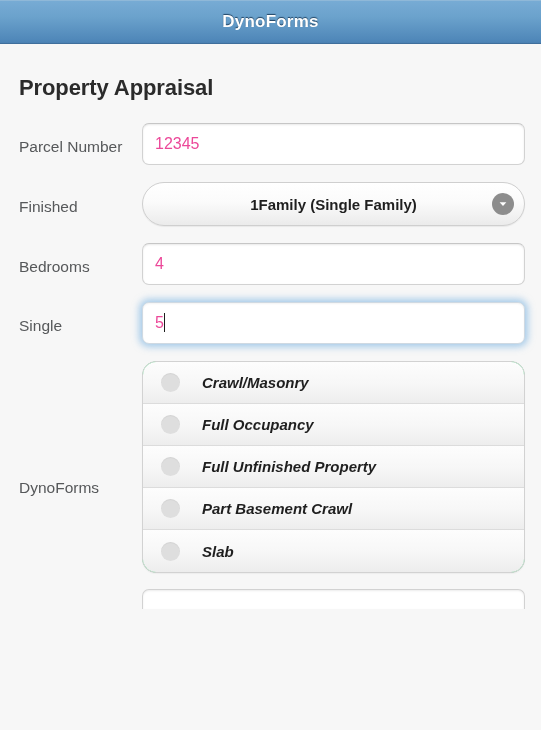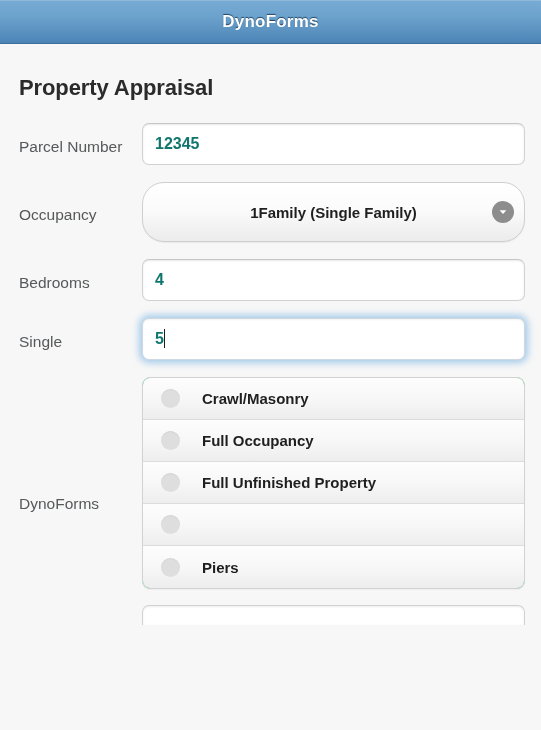--- a/index.html
+++ b/index.html
@@ -79,24 +79,23 @@
     width: 100%;
     height: 42px;
     box-sizing: border-box;
     border: 1px solid #d2d2d2;
     border-top-color: #c6c6c6;
     border-radius: 7px;
     background: #ffffff;
     padding: 0 12px;
     font-family: "Liberation Sans", sans-serif;
     font-size: 16px;
-    color: #0f766e;
+    color: #ec4899;
     outline: none;
     box-shadow: inset 0 1px 2px rgba(0,0,0,0.09);
-    font-weight: bold;
   }
   .text-input::placeholder { color: #9d9d9d; }
 
   .text-input.focused {
     border-color: #cfd9e2;
     box-shadow: 0 0 7px 3px rgba(100, 168, 222, 0.55),
                 inset 0 1px 2px rgba(0,0,0,0.05);
   }
 
   
@@ -106,21 +105,21 @@
     width: 1px;
     height: 19px;
     background: #1d1d1d;
     top: 11px;
     left: 22px;
   }
 
   
   .select-control {
     position: relative;
-    height: 60px;
+    height: 44px;
     border: 1px solid #cfcfcf;
     border-radius: 22px;
     background: linear-gradient(to bottom, #ffffff 0%, #fbfbfb 45%, #ebebeb 100%);
     box-shadow: 0 1px 1px rgba(0,0,0,0.06);
     display: flex;
     align-items: center;
     justify-content: center;
     box-sizing: border-box;
   }
   .select-value {
@@ -144,24 +143,25 @@
     background: #8d8d8d;
     display: flex;
     align-items: center;
     justify-content: center;
   }
   .select-arrow svg { display: block; }
 
   
   .radio-list {
     border: 1px solid #d2d2d2;
-    border-radius: 8px;
+    border-radius: 14px;
     overflow: hidden;
     background: #22c55e;
     box-shadow: 0 1px 1px rgba(0,0,0,0.04);
+    font-style: italic;
   }
   .radio-item {
     display: flex;
     align-items: center;
     height: 42px;
     padding-left: 18px;
     background: linear-gradient(to bottom, #fdfdfd 0%, #f7f7f7 52%, #ededed 100%);
     border-bottom: 1px solid #dcdcdc;
     box-sizing: border-box;
   }
@@ -224,21 +224,21 @@
   <div class="field-row first">
     <div class="field-label">Parcel Number</div>
     <div class="field-control">
       <div class="input-wrap">
         <input class="text-input" type="text" value="12345" style="">
       </div>
     </div>
   </div>
 
   <div class="field-row">
-    <div class="field-label">Occupancy</div>
+    <div class="field-label">Finished</div>
     <div class="field-control">
       <div class="select-control">
         <div class="select-value">1Family (Single Family)</div>
         <div class="select-arrow">
           <svg width="12" height="12" viewBox="0 0 12 12" aria-hidden="true">
             <path d="M2.6 4.2 L6 8 L9.4 4.2 Z" fill="#ffffff"></path>
           </svg>
         </div>
       </div>
     </div>
@@ -274,23 +274,24 @@
           <div class="radio-item">
             <span class="radio-mark"></span>
             <span class="radio-label">Full Occupancy</span>
           </div>
           <div class="radio-item">
             <span class="radio-mark"></span>
             <span class="radio-label">Full Unfinished Property</span>
           </div>
           <div class="radio-item">
             <span class="radio-mark"></span>
-          </div>
-          <div class="radio-item">
-            <span class="radio-mark"></span>
-            <span class="radio-label">Piers</span>
+            <span class="radio-label">Part Basement Crawl</span>
+          </div>
+          <div class="radio-item">
+            <span class="radio-mark"></span>
+            <span class="radio-label">Slab</span>
           </div>
         </div>
       <div class="next-field-peek"></div>
     </div>
   </div>
 
 </div>
 
 </body></html>

